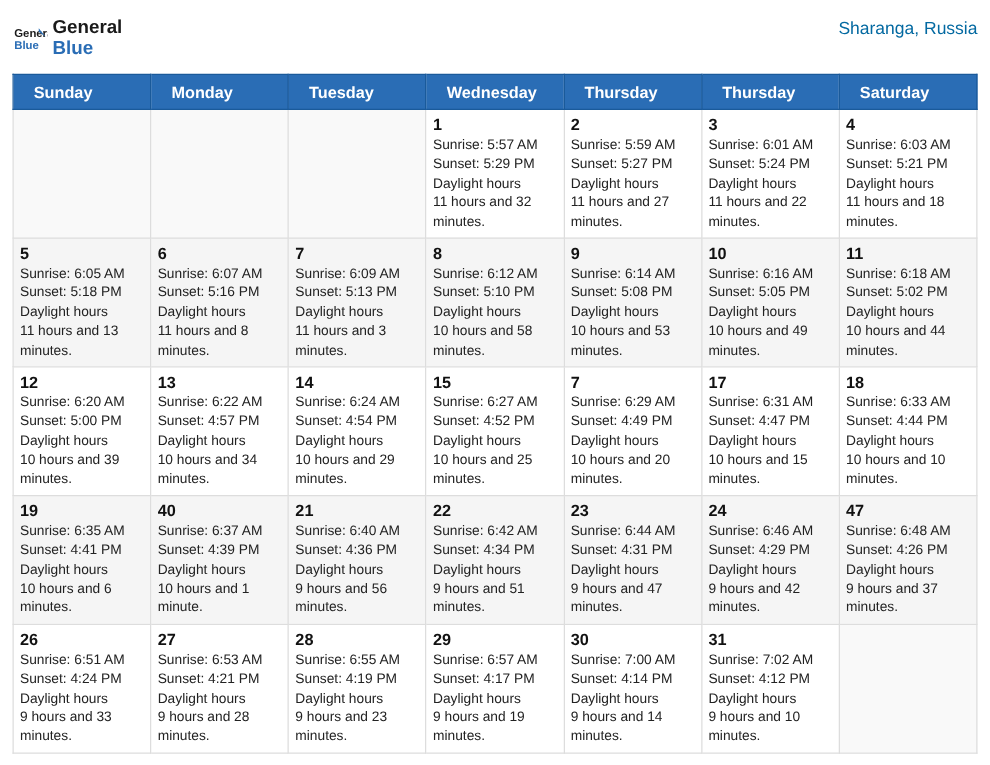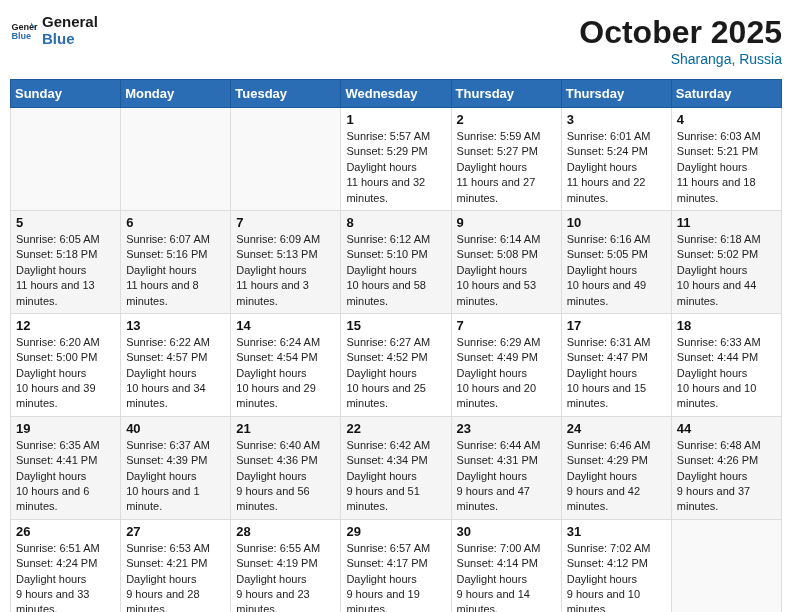--- a/index.html
+++ b/index.html
@@ -45,21 +45,21 @@
     .calendar {
       width: 100%;
       border-collapse: collapse;
       border: 1px solid #ccc;
     }
     .calendar th {
       background-color: #2a6db5;
       color: #fff;
       font-size: 13px;
       font-weight: bold;
-      padding: 6px 4px;
+      padding: 6px 16px;
       text-align: left;
       border: 1px solid #1a5a9a;
     }
     .calendar td {
       vertical-align: top;
       padding: 4px 5px;
       border: 1px solid #ddd;
       font-size: 11px;
       color: #333;
       width: calc(100% / 7);
@@ -95,21 +95,20 @@
         <text x="2" y="18" font-size="13" font-weight="bold" fill="#1a1a1a" font-family="Arial">General</text>
         <text x="2" y="32" font-size="13" font-weight="bold" fill="#2a6db5" font-family="Arial">Blue</text>
         <polygon points="30,8 38,18 30,12" fill="#2a6db5"></polygon>
       </svg>
       <div style="margin-left:2px;">
         <div style="font-size:15px;font-weight:bold;color:#1a1a1a;line-height:1.1;">General</div>
         <div style="font-size:15px;font-weight:bold;color:#2a6db5;line-height:1.1;">Blue</div>
       </div>
     </div>
     <div class="title-block">
-      <div class="month-title">October 2025</div>
       <div class="location">Sharanga, Russia</div>
     </div>
   </div>
 
   <table class="calendar">
     <thead>
       <tr>
       <th>Sunday</th>
           <th>Monday</th>
           <th>Tuesday</th>
@@ -220,21 +219,21 @@
           </td>
           <td>
             <div class="day-number">23</div>
             <div class="day-info">Sunrise: 6:44 AM<br>Sunset: 4:31 PM<br>Daylight hours<br>9 hours and 47 minutes.</div>
           </td>
           <td>
             <div class="day-number">24</div>
             <div class="day-info">Sunrise: 6:46 AM<br>Sunset: 4:29 PM<br>Daylight hours<br>9 hours and 42 minutes.</div>
           </td>
           <td>
-            <div class="day-number">44</div>
+            <div class="day-number">47</div>
             <div class="day-info">Sunrise: 6:48 AM<br>Sunset: 4:26 PM<br>Daylight hours<br>9 hours and 37 minutes.</div>
           </td>
         </tr>
         <tr>
           <td>
             <div class="day-number">26</div>
             <div class="day-info">Sunrise: 6:51 AM<br>Sunset: 4:24 PM<br>Daylight hours<br>9 hours and 33 minutes.</div>
           </td>
           <td>
             <div class="day-number">27</div>

